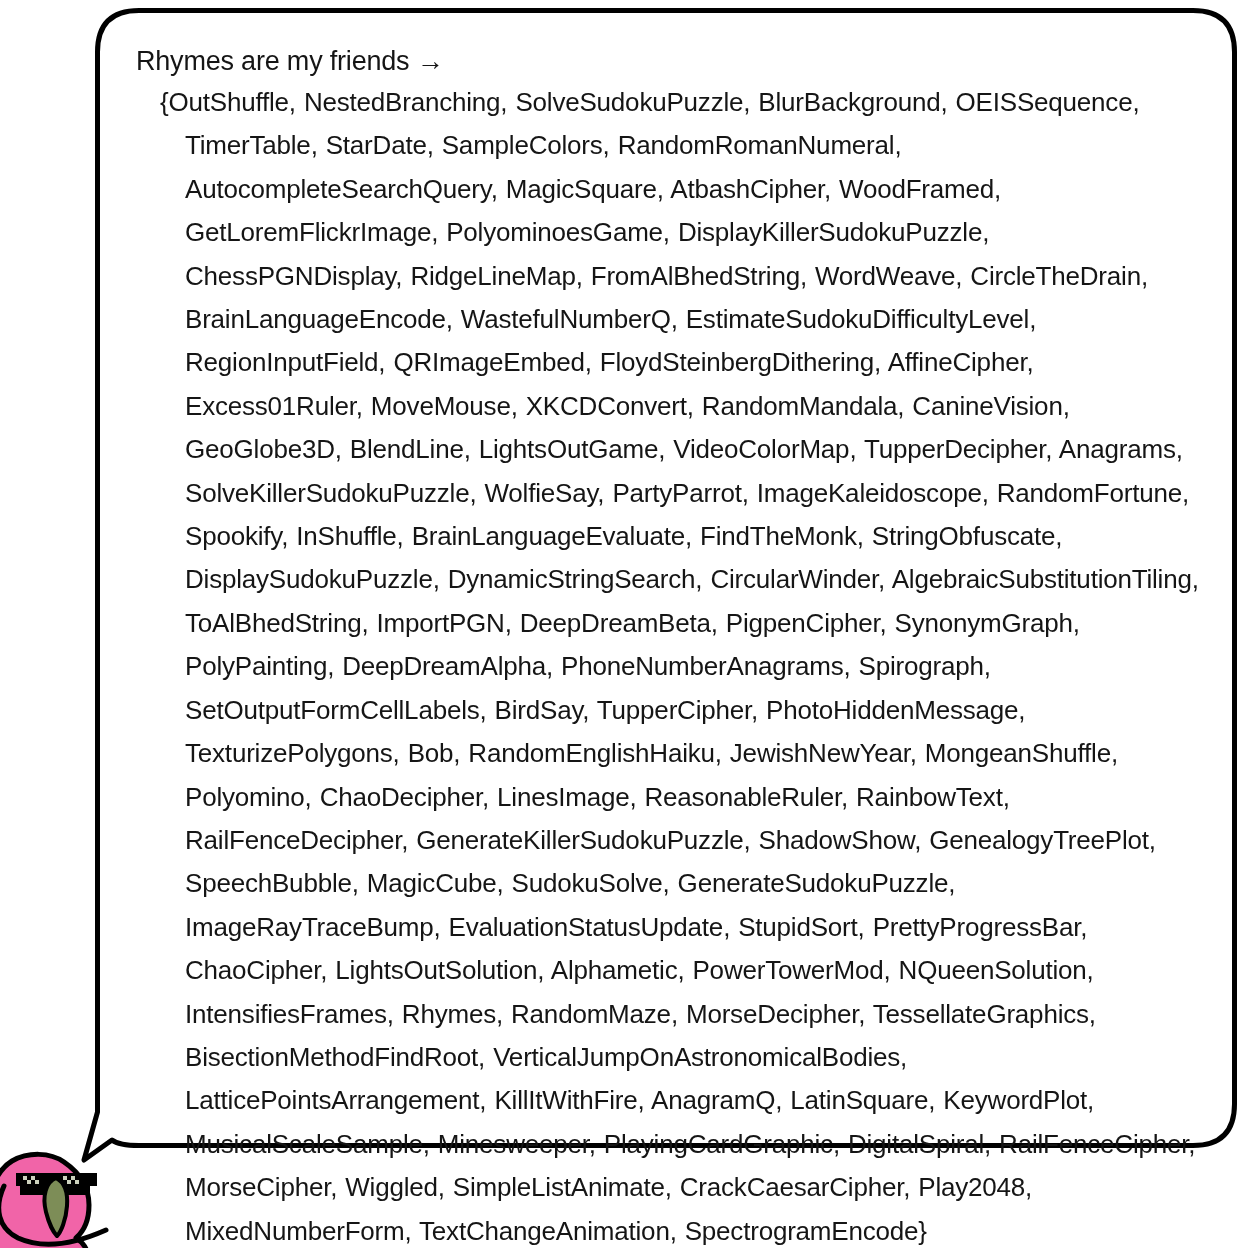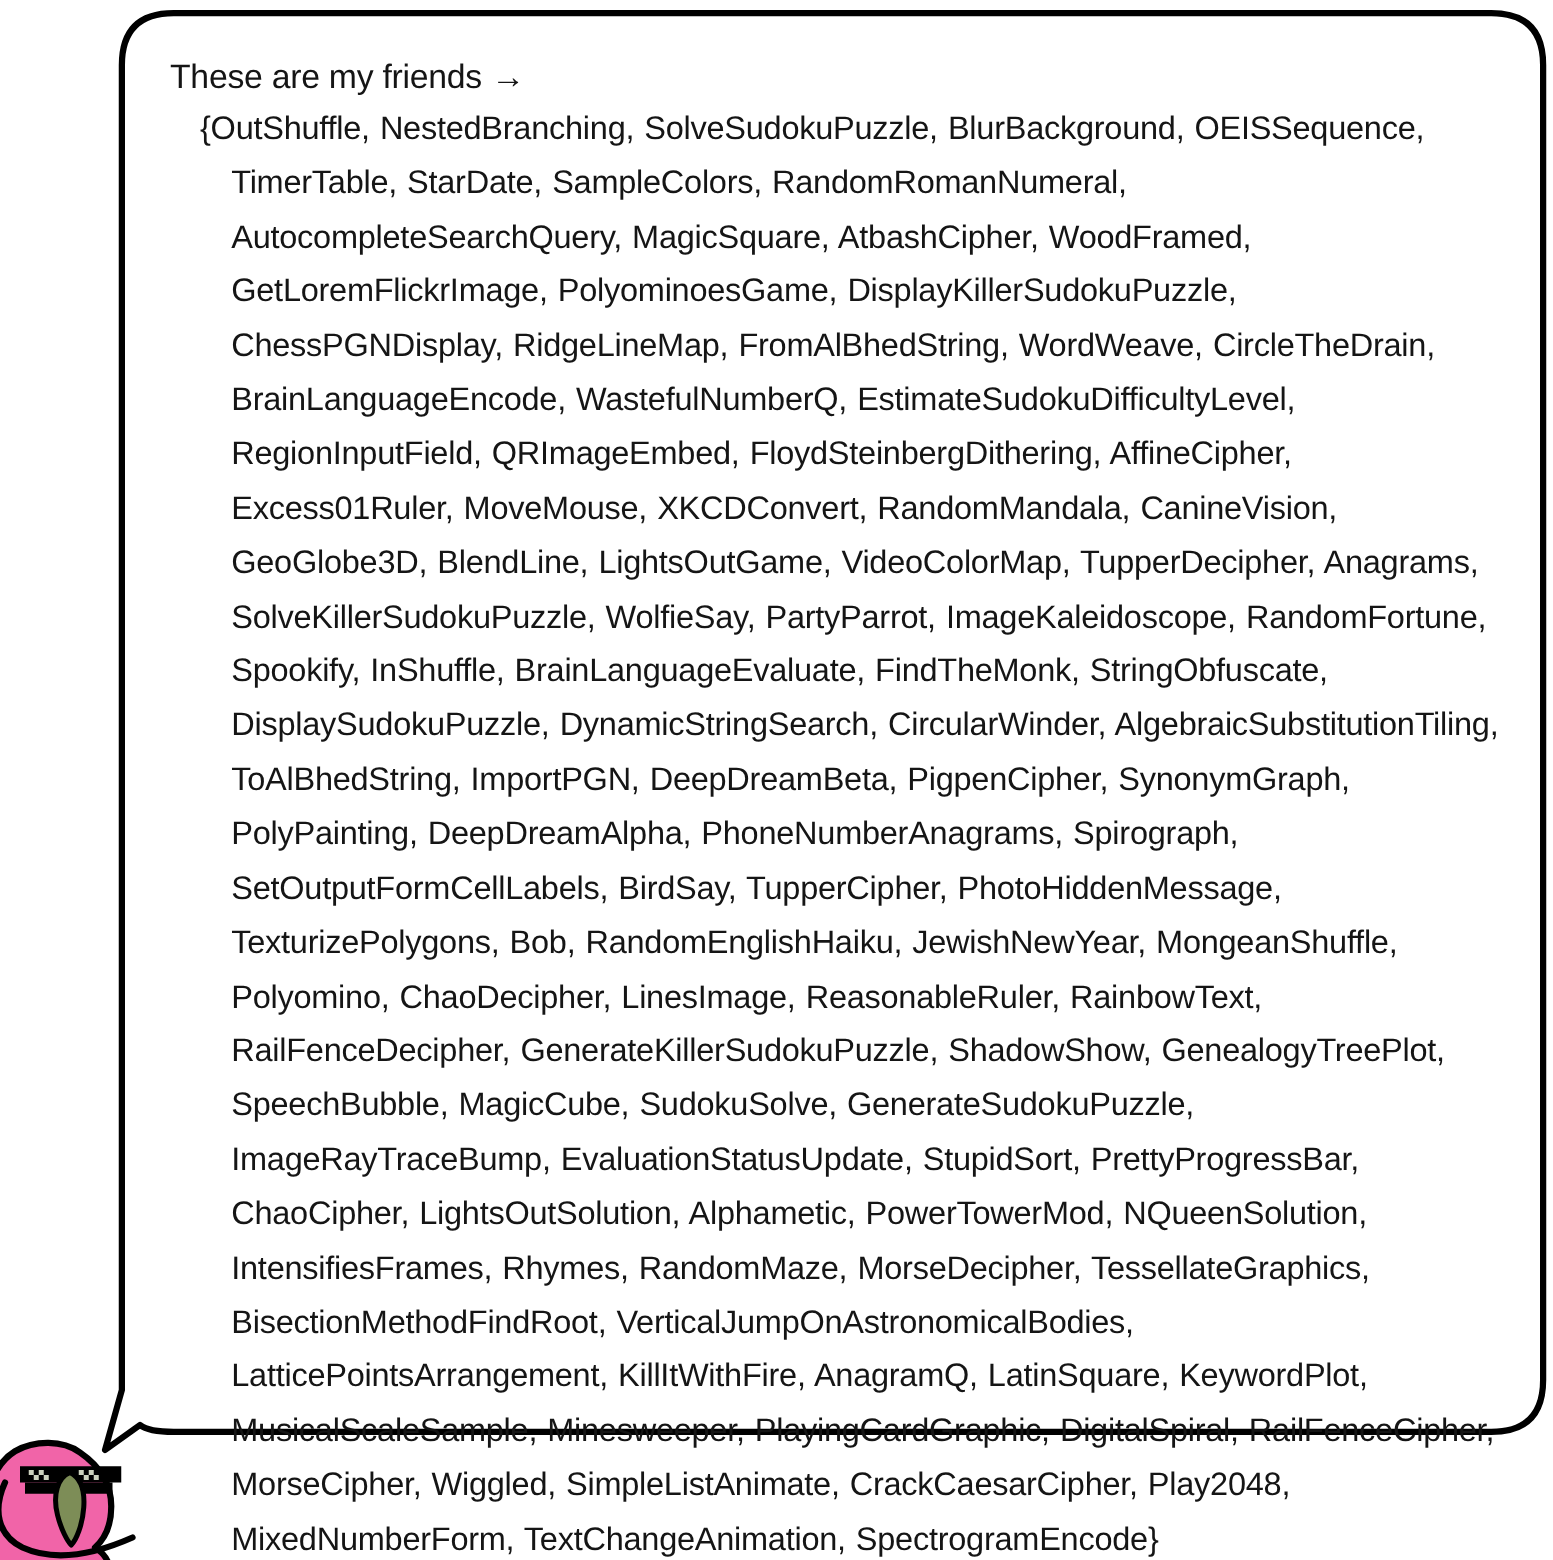--- a/index.html
+++ b/index.html
@@ -123,19 +123,19 @@
       </g>
       <path class="beak-path" d="M 56 1178
                C 46 1182 42 1196 46 1212
                C 49 1224 54 1233 57 1236
                C 61 1232 66 1220 67 1206
                C 68 1192 64 1182 56 1178
                Z" fill="#7d8d57"></path>
     </g>
   </svg>
 
-  <div class="bubble-header">These are my friends →</div>
+  <div class="bubble-header">Rhymes are my friends →</div>
 
   <div class="friends-list">
     <span>{OutShuffle, NestedBranching, SolveSudokuPuzzle, BlurBackground, OEISSequence, TimerTable, StarDate, SampleColors, RandomRomanNumeral, AutocompleteSearchQuery, MagicSquare, AtbashCipher, WoodFramed, GetLoremFlickrImage, PolyominoesGame, DisplayKillerSudokuPuzzle, ChessPGNDisplay, RidgeLineMap, FromAlBhedString, WordWeave, CircleTheDrain, BrainLanguageEncode, WastefulNumberQ, EstimateSudokuDifficultyLevel, RegionInputField, QRImageEmbed, FloydSteinbergDithering, AffineCipher, Excess01Ruler, MoveMouse, XKCDConvert, RandomMandala, CanineVision, GeoGlobe3D, BlendLine, LightsOutGame, VideoColorMap, TupperDecipher, Anagrams, SolveKillerSudokuPuzzle, WolfieSay, PartyParrot, ImageKaleidoscope, RandomFortune, Spookify, InShuffle, BrainLanguageEvaluate, FindTheMonk, StringObfuscate, DisplaySudokuPuzzle, DynamicStringSearch, CircularWinder, AlgebraicSubstitutionTiling, ToAlBhedString, ImportPGN, DeepDreamBeta, PigpenCipher, SynonymGraph, PolyPainting, DeepDreamAlpha, PhoneNumberAnagrams, Spirograph, SetOutputFormCellLabels, BirdSay, TupperCipher, PhotoHiddenMessage, TexturizePolygons, Bob, RandomEnglishHaiku, JewishNewYear, MongeanShuffle, Polyomino, ChaoDecipher, LinesImage, ReasonableRuler, RainbowText, RailFenceDecipher, GenerateKillerSudokuPuzzle, ShadowShow, GenealogyTreePlot, SpeechBubble, MagicCube, SudokuSolve, GenerateSudokuPuzzle, ImageRayTraceBump, EvaluationStatusUpdate, StupidSort, PrettyProgressBar, ChaoCipher, LightsOutSolution, Alphametic, PowerTowerMod, NQueenSolution, IntensifiesFrames, Rhymes, RandomMaze, MorseDecipher, TessellateGraphics, BisectionMethodFindRoot, VerticalJumpOnAstronomicalBodies, LatticePointsArrangement, KillItWithFire, AnagramQ, LatinSquare, KeywordPlot, MusicalScaleSample, Minesweeper, PlayingCardGraphic, DigitalSpiral, RailFenceCipher, MorseCipher, Wiggled, SimpleListAnimate, CrackCaesarCipher, Play2048, MixedNumberForm, TextChangeAnimation, SpectrogramEncode}</span>
   </div>
 
 </div>
 
 </body></html>

